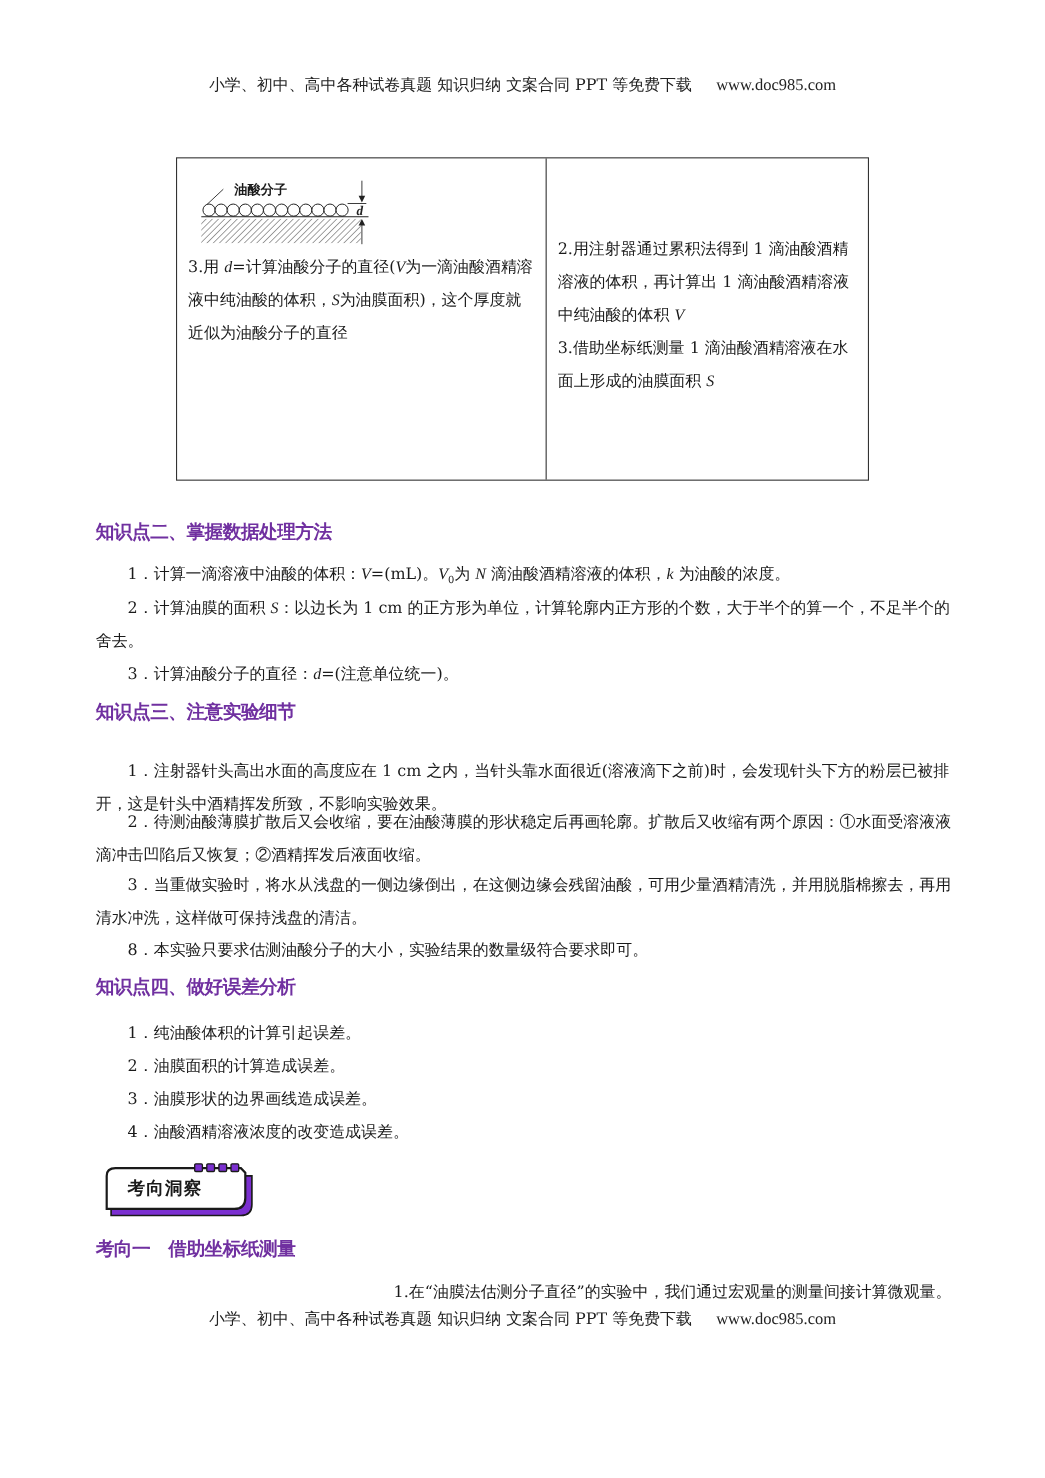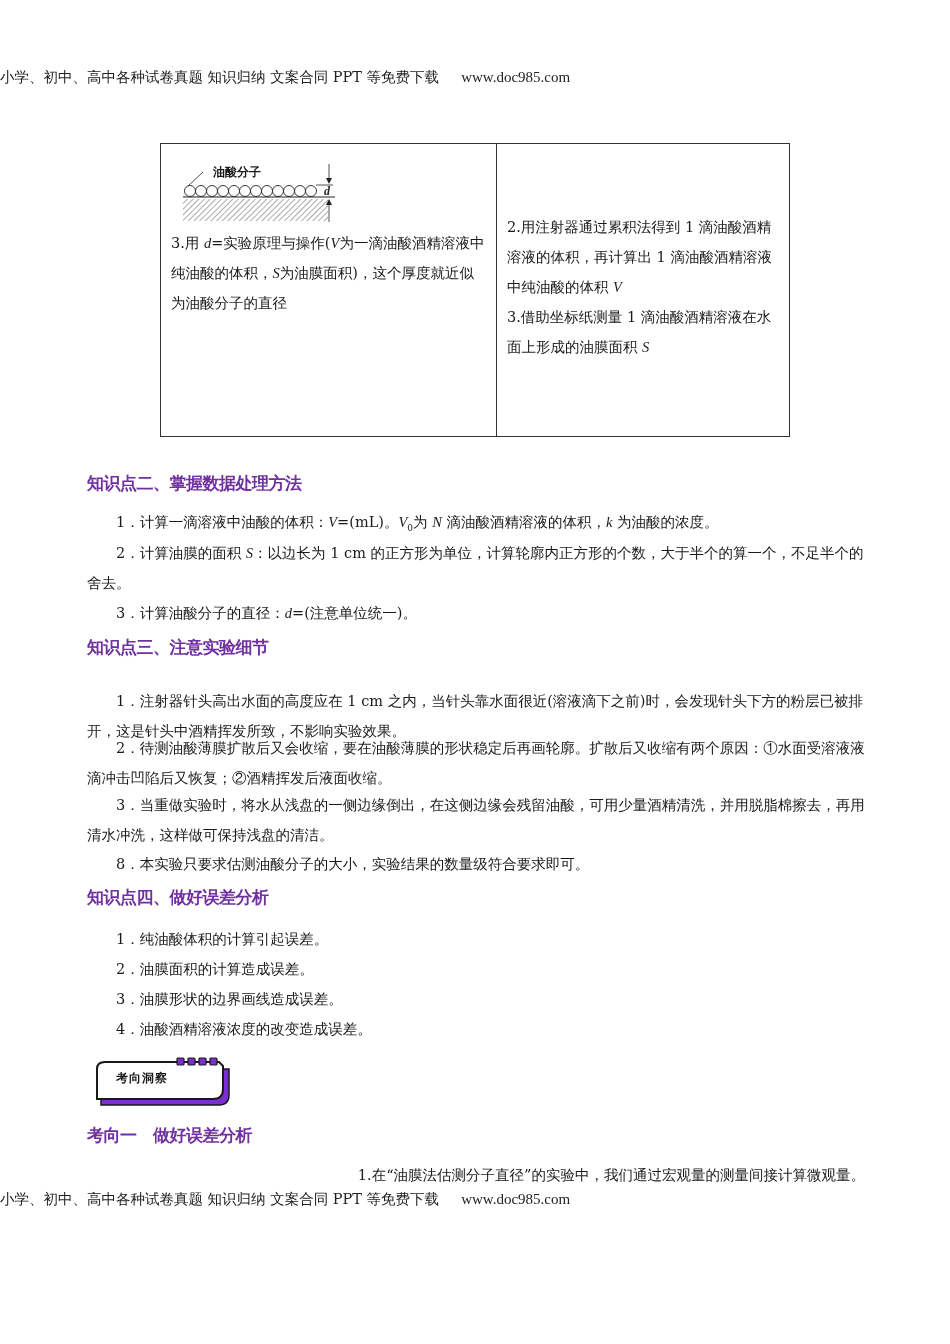--- a/index.html
+++ b/index.html
@@ -2,21 +2,21 @@
 <html><head>
 <meta charset="utf-8">
 <style>
   html, body { margin: 0; padding: 0; background: #ffffff; }
   body {
     width: 950px; height: 1344px; position: relative; overflow: hidden;
     font-family: "DejaVu Serif", "Liberation Serif", serif;
     color: #1a1a1a;
   }
   .header, .footer {
-    position: absolute; left: 0; width: 950px; text-align: left;
+    position: absolute; left: 0; width: 950px; text-align: center;
     font-size: 14.5px; color: #222;
     font-family: "DejaVu Serif", "Liberation Serif", serif;
     white-space: nowrap;
   }
   .header { top: 68px; }
   .footer { top: 1190px; }
   .header .url, .footer .url { margin-left: 22px; font-family: "Liberation Serif", serif; font-size: 15px; }
 
   .table {
     position: absolute; left: 160px; top: 143px; width: 630px; height: 294px;
@@ -38,21 +38,21 @@
   }
   .para {
     position: absolute; left: 87px; width: 778px; font-size: 14.5px; line-height: 30px;
     text-indent: 29px;
   }
   .para.noindent { text-indent: 0; text-align: right; }
   .item { position: absolute; left: 116px; font-size: 14.5px; }
 
   .badge { position: absolute; left: 93px; top: 1057px; width: 140px; height: 50px; }
   .badge-text {
-    position: absolute; left: 23px; top: 13px; font-size: 12px; font-weight: bold;
+    position: absolute; left: 23px; top: 13px; font-size: 16px; font-weight: bold;
     font-family: "DejaVu Sans", sans-serif; color: #1a1a1a; letter-spacing: 1px;
   }
 </style>
 </head>
 <body>
 
 <div class="header">
   <span>小学、初中、高中各种试卷真题  知识归纳  文案合同  PPT 等免费下载</span><span class="url">www.doc985.com</span>
 </div>
 
@@ -84,21 +84,21 @@
         <rect x="12" y="35" width="145" height="22" fill="url(#hatch)"></rect>
         <line x1="145" y1="21" x2="162" y2="21" stroke="#222" stroke-width="0.8"></line>
         <line x1="158" y1="0" x2="158" y2="18" stroke="#222" stroke-width="0.8"></line>
         <polygon points="155,14 161,14 158,20" fill="#222"></polygon>
         <line x1="158" y1="38" x2="158" y2="58" stroke="#222" stroke-width="0.8"></line>
         <polygon points="155,41 161,41 158,35" fill="#222"></polygon>
         <text x="153" y="31" font-size="12" font-style="italic" font-weight="bold" font-family="Liberation Serif, serif" fill="#222">d</text>
       </svg>
       <span class="label">油酸分子</span>
     </div>
-    <div class="cell-text"><span>3.用 </span><i class="v">d</i><span>=实验原理与操作(</span><i class="v">V</i><span>为一滴油酸酒精溶液中纯油酸的体积，</span><i class="v">S</i><span>为油膜面积)，这个厚度就近似为油酸分子的直径</span></div>
+    <div class="cell-text"><span>3.用 </span><i class="v">d</i><span>=计算油酸分子的直径(</span><i class="v">V</i><span>为一滴油酸酒精溶液中纯油酸的体积，</span><i class="v">S</i><span>为油膜面积)，这个厚度就近似为油酸分子的直径</span></div>
   </div>
   <div class="cell-right">
     <div class="cell-text"><span>2.用注射器通过累积法得到 1 滴油酸酒精溶液的体积，再计算出 1 滴油酸酒精溶液中纯油酸的体积 </span><i class="v">V</i></div>
     <div class="cell-text"><span>3.借助坐标纸测量 1 滴油酸酒精溶液在水面上形成的油膜面积 </span><i class="v">S</i></div>
   </div>
 </div>
 
 <div class="h2" style="top:472px;">知识点二、掌握数据处理方法</div>
 <div class="para" style="top:507px;"><span>1．计算一滴溶液中油酸的体积：</span><i class="v">V</i><span>=(mL)。</span><i class="v">V</i><sub style="font-size:9px">0</sub><span>为 </span><i class="v">N</i><span> 滴油酸酒精溶液的体积，</span><i class="v">k</i><span> 为油酸的浓度。</span></div>
 <div class="para" style="top:538px;"><span>2．计算油膜的面积 </span><i class="v">S</i><span>：以边长为 1 cm 的正方形为单位，计算轮廓内正方形的个数，大于半个的算一个，不足半个的舍去。</span></div>
@@ -123,18 +123,18 @@
     <g fill="#7b2fd0" stroke="#1a1a1a" stroke-width="1.2">
       <rect x="84" y="1" width="7" height="7" rx="1"></rect>
       <rect x="95" y="1" width="7" height="7" rx="1"></rect>
       <rect x="106" y="1" width="7" height="7" rx="1"></rect>
       <rect x="117" y="1" width="7" height="7" rx="1"></rect>
     </g>
   </svg>
   <span class="badge-text">考向洞察</span>
 </div>
 
-<div class="h2" style="top:1124px;">考向一　做好误差分析</div>
+<div class="h2" style="top:1124px;">考向一　借助坐标纸测量</div>
 <div class="para noindent" style="top:1160px;">1.在“油膜法估测分子直径”的实验中，我们通过宏观量的测量间接计算微观量。</div>
 
 <div class="footer">
   <span>小学、初中、高中各种试卷真题  知识归纳  文案合同  PPT 等免费下载</span><span class="url">www.doc985.com</span>
 </div>
 
 </body></html>

